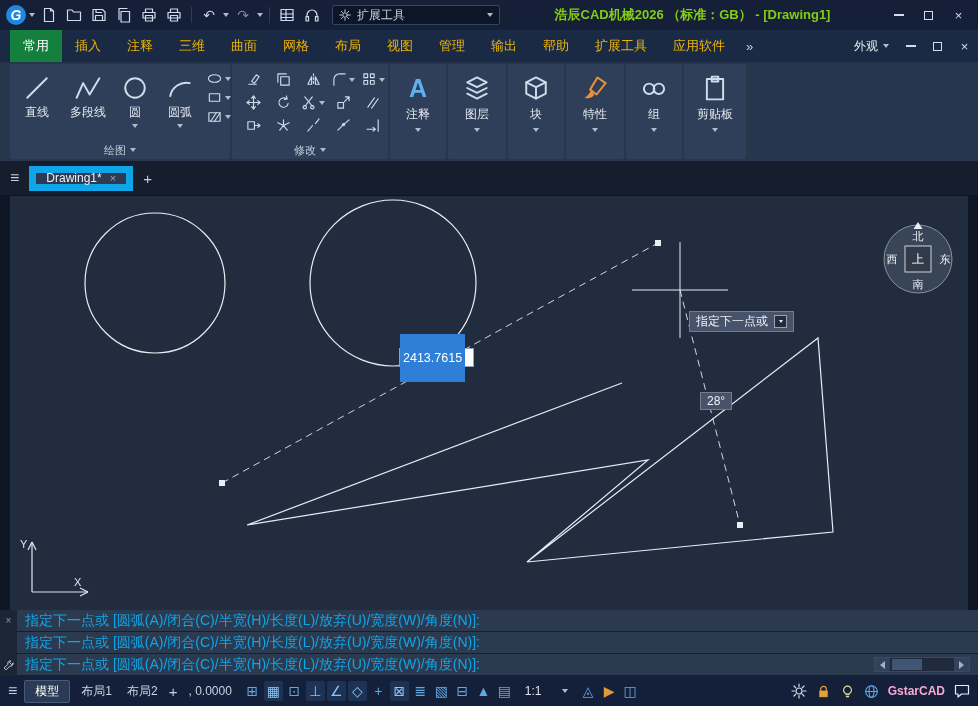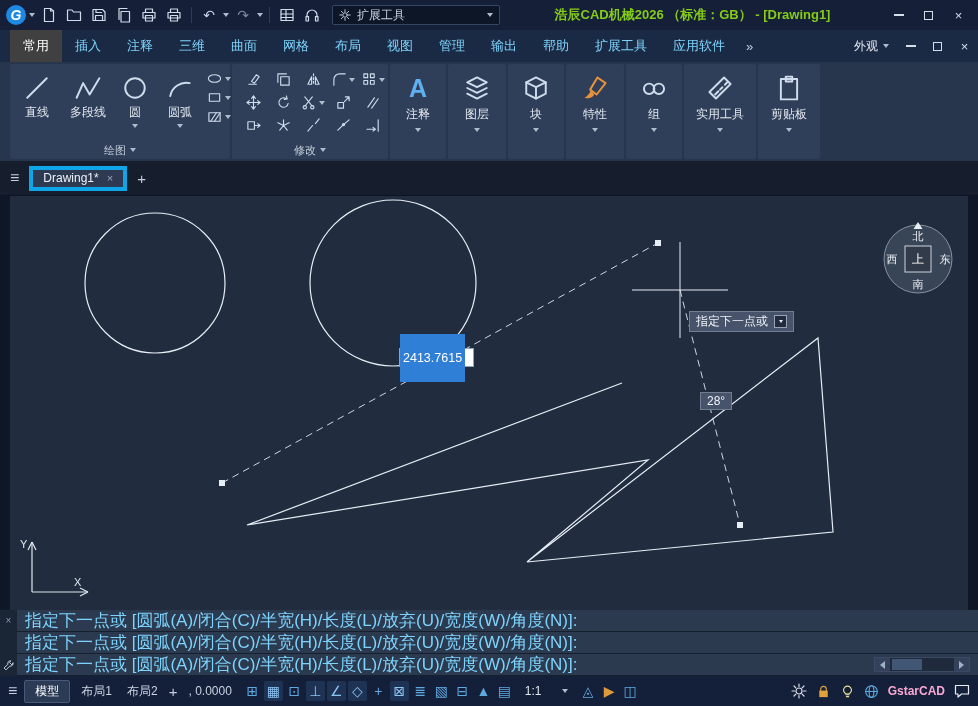--- a/index.html
+++ b/index.html
@@ -19,61 +19,61 @@
   .sep{width:1px;height:16px;background:#2e3d57;margin:0 3px;}
   .combo{display:flex;align-items:center;gap:6px;width:168px;height:20px;background:#0d1626;border:1px solid #33465f;border-radius:2px;padding:0 6px;font-size:12px;color:#c5d0dd;margin-left:6px;}
   .combo .lbl{flex:1;}
   .wtitle{flex:1;text-align:center;font-size:13px;font-weight:bold;color:#84cc16;white-space:nowrap;}
   .winbtn{width:27px;height:21px;display:flex;align-items:center;justify-content:center;color:#d5dde7;font-size:13px;}
   .minbar{width:10px;height:2px;background:#d5dde7;}
   .maxbox{width:9px;height:9px;border:1.5px solid #d5dde7;}
 
   
   .tabrow{position:absolute;left:0;top:30px;width:978px;height:32px;background:#1b2a44;display:flex;align-items:center;padding-left:10px;}
-  .rtab{height:32px;line-height:32px;padding:0 13px;font-size:13px;color:#7dd3fc;white-space:nowrap;}
-  .rtab.active{background:#404040;color:#fff;}
+  .rtab{height:32px;line-height:32px;padding:0 13px;font-size:13px;color:#eab308;white-space:nowrap;}
+  .rtab.active{background:#15803d;color:#fff;}
   .ovf{color:#c3cedd;font-size:13px;padding:0 8px;}
   .appear{display:flex;align-items:center;gap:5px;font-size:12px;color:#e3e9f2;margin-right:8px;}
 
   
   .ribbon{position:absolute;left:0;top:62px;width:978px;height:99px;background:#27364c;display:flex;gap:2px;padding:2px 0 2px 10px;}
   .panel{background:#303f59;height:95px;position:relative;border-radius:2px;flex:none;}
   .pfoot{position:absolute;bottom:1px;left:0;right:0;height:16px;display:flex;align-items:center;justify-content:center;gap:4px;font-size:11px;color:#c3cdda;}
   .bigbtn{display:flex;flex-direction:column;align-items:center;padding-top:7px;gap:3px;font-size:12px;color:#e2e8f0;flex:none;}
   .tall{width:100%;height:95px;display:flex;flex-direction:column;align-items:center;padding-top:11px;gap:5px;font-size:12px;color:#e2e8f0;}
   .bigA{color:#5fb0f0;font-size:25px;font-weight:bold;line-height:26px;}
   .drawflex{display:flex;gap:5px;padding:4px 3px 18px 5px;height:100%;}
   .mini{display:flex;flex-direction:column;gap:4px;padding-top:3px;}
   .minirow{display:flex;align-items:center;gap:3px;}
   .mgrid{display:grid;grid-template-columns:repeat(5,28px);grid-auto-rows:21px;gap:2px;padding:5px 0 0 7px;}
   .mic{display:flex;align-items:center;justify-content:center;gap:2px;}
 
   
   .doctabs{position:absolute;left:0;top:161px;width:978px;height:35px;background:#161e2e;display:flex;align-items:center;gap:10px;padding:0 10px;border-bottom:1px solid #0c1322;}
   .menuglyph{color:#c5cfdd;font-size:16px;}
-  .dtab{height:25px;background:#2d3a52;border:4px solid #0ea5e9;display:flex;align-items:center;gap:8px;padding:0 10px;font-size:12px;color:#eef2f8;}
+  .dtab{height:25px;background:#2d3a52;border:7px solid #0ea5e9;display:flex;align-items:center;gap:8px;padding:0 10px;font-size:12px;color:#eef2f8;}
   .dtab .x{color:#9aa7b8;font-size:11px;}
   .plus{color:#c5cfdd;font-size:15px;}
 
   
   .canvas{position:absolute;left:10px;top:196px;width:958px;height:414px;background:#212d3f;}
   .geo{stroke:#e7edf4;stroke-width:1.2;fill:none;}
   .dash{stroke:#cdd6e1;stroke-width:1;fill:none;stroke-dasharray:7 5;}
   .grip{fill:#e7edf4;}
   .xhair{stroke:#e6ecf2;stroke-width:1;}
   .dyninput{position:absolute;left:389px;top:152px;height:19px;background:#fff;border:1px solid #8fa3bb;display:flex;align-items:center;}
   .dynsel{background:#2f7fd6;color:#fff;font-size:12.5px;padding:17px 3px;white-space:nowrap;}
   .dynpad{width:8px;height:100%;background:#fff;}
   .tip{position:absolute;background:#47536a;border:1px solid #707d92;color:#eef2f7;font-size:12px;padding:1px 6px;display:flex;align-items:center;gap:6px;white-space:nowrap;}
   .kbd{width:13px;height:13px;background:#222c3e;border:1px solid #98a3b5;display:flex;align-items:center;justify-content:center;}
 
   
   .cmd{position:absolute;left:0;top:610px;width:978px;height:66px;background:#15202f;padding-left:17px;}
   .cmdstrip{position:absolute;left:0;top:0;width:17px;height:66px;background:#1a2536;display:flex;flex-direction:column;align-items:center;justify-content:space-between;padding:5px 0;color:#8d9aac;font-size:10px;}
-  .cmdrow{position:relative;height:21px;background:#2c3a50;margin-bottom:1px;display:flex;align-items:center;padding:0 8px;font-size:17px;color:#7dd3fc;white-space:nowrap;overflow:hidden;}
+  .cmdrow{position:relative;height:21px;background:#2c3a50;margin-bottom:1px;display:flex;align-items:center;padding:0 8px;font-size:14px;color:#0ea5e9;white-space:nowrap;overflow:hidden;}
   .cmdscroll{position:absolute;right:8px;top:3px;width:96px;height:15px;display:flex;align-items:center;background:#1f2b3d;border:1px solid #3a4a63;}
   .sbtn{width:15px;height:13px;background:#33415a;display:flex;align-items:center;justify-content:center;}
   .tril{width:0;height:0;border-top:4px solid transparent;border-bottom:4px solid transparent;border-right:5px solid #9fb2c8;}
   .trir{width:0;height:0;border-top:4px solid transparent;border-bottom:4px solid transparent;border-left:5px solid #9fb2c8;}
   .sthumb{width:30px;height:11px;background:#41557“4;}
   .sthumb{width:30px;height:11px;background:#415574;margin-left:2px;}
 
   
   .status{position:absolute;left:0;top:676px;width:978px;height:30px;background:#14203a;display:flex;align-items:center;gap:7px;padding:0 8px;font-size:12px;color:#c9d3e0;}
   .modelbtn{background:#2b3a55;border:1px solid #49597a;color:#fff;padding:2px 10px;border-radius:2px;font-size:12px;}
@@ -528,29 +528,20 @@
   <div class="panel" style="width:56px">
     <div class="tall">
       <svg class="ico" width="26" height="26" viewBox="0 0 16 16">
           <use href="#s-group"></use>
         </svg>
       <span>组</span>
       <span class="car"></span>
     </div>
   </div>
 
-  <div class="panel" style="width:72px">
-    <div class="tall">
-      <svg class="ico" width="26" height="26" viewBox="0 0 16 16">
-          <use href="#s-ruler"></use>
-        </svg>
-      <span>实用工具</span>
-      <span class="car"></span>
-    </div>
-  </div>
 
   <div class="panel" style="width:62px">
     <div class="tall">
       <svg class="ico" width="26" height="26" viewBox="0 0 16 16">
           <use href="#s-clip"></use>
         </svg>
       <span>剪贴板</span>
       <span class="car"></span>
     </div>
   </div>

